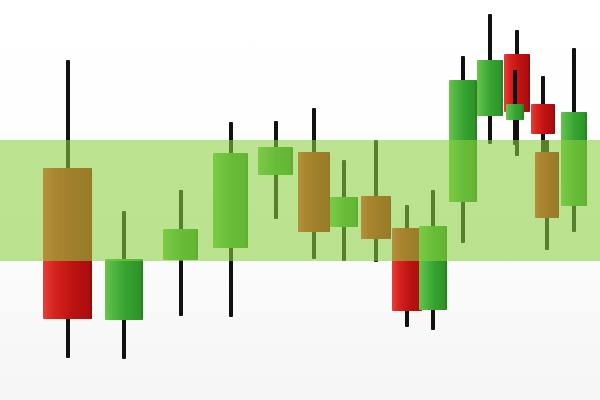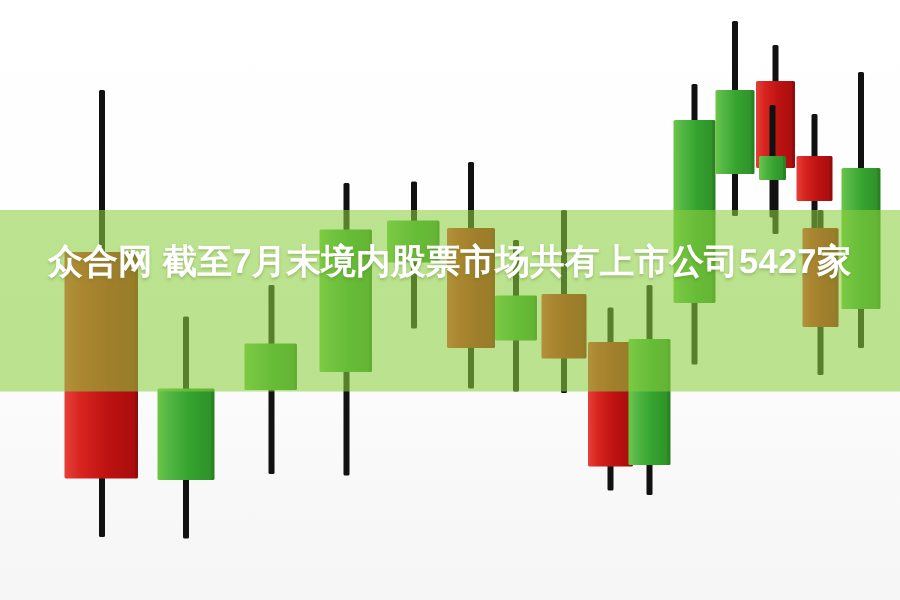--- a/index.html
+++ b/index.html
@@ -142,15 +142,14 @@
         <div class="body down" style="top: 12px; height: 66px;"></div>
       </div>
       <div class="candle" style="left: 561px; top: 48px; width: 26px; height: 184px;">
         <div class="wick" style="top: 0px; height: 184px;"></div>
         <div class="body up" style="top: 64px; height: 94px;"></div>
       </div>
     </div>
 
   <div class="band" id="band" style="top: 140px; height: 121px; background: rgba(139, 206, 62, 0.58);"></div>
 
-  <div class="headline" id="headline" style="top: 160px; font-size: 23px; color: rgb(255, 255, 255);">众合网 截至7月末境内股票市场共有上市公司5427家</div>
 
 </div>
 
 </body></html>

